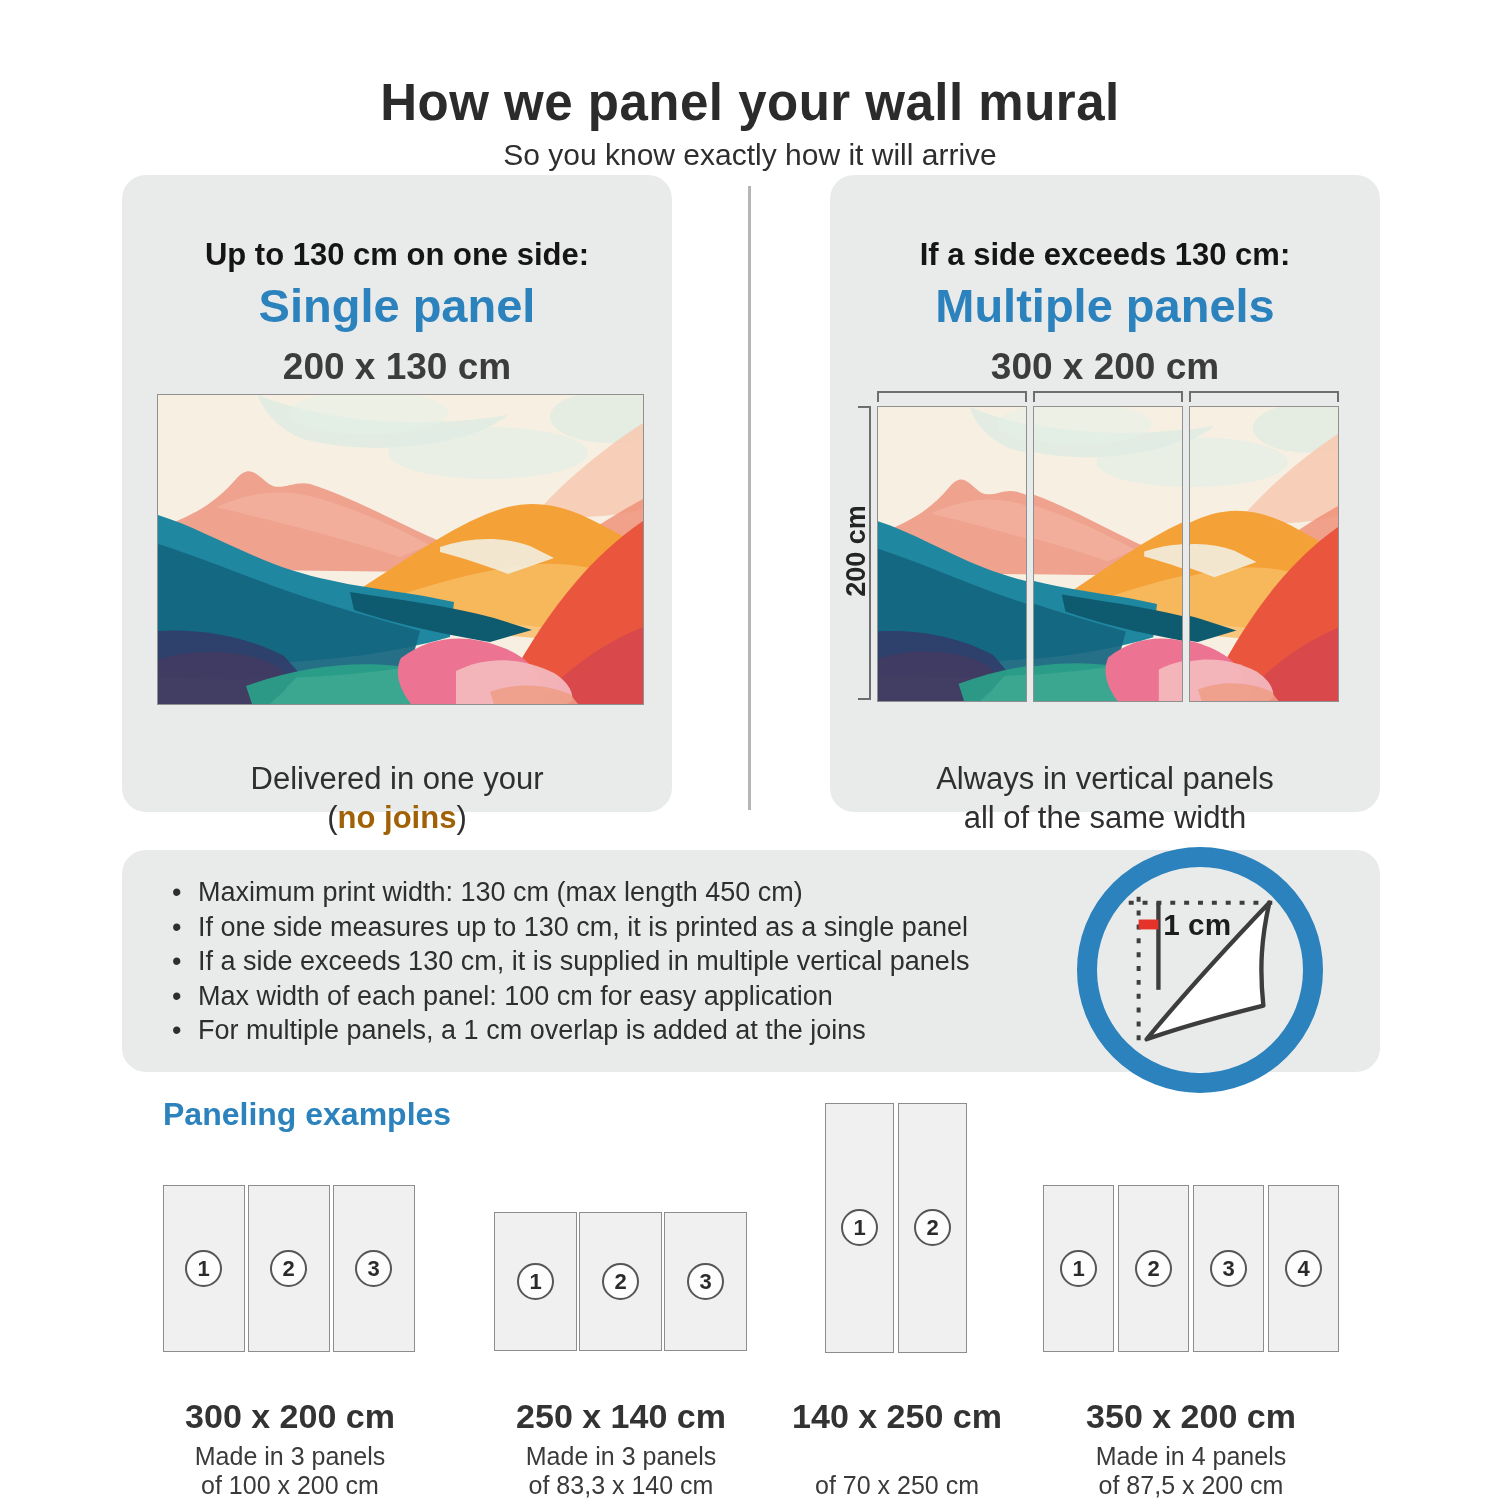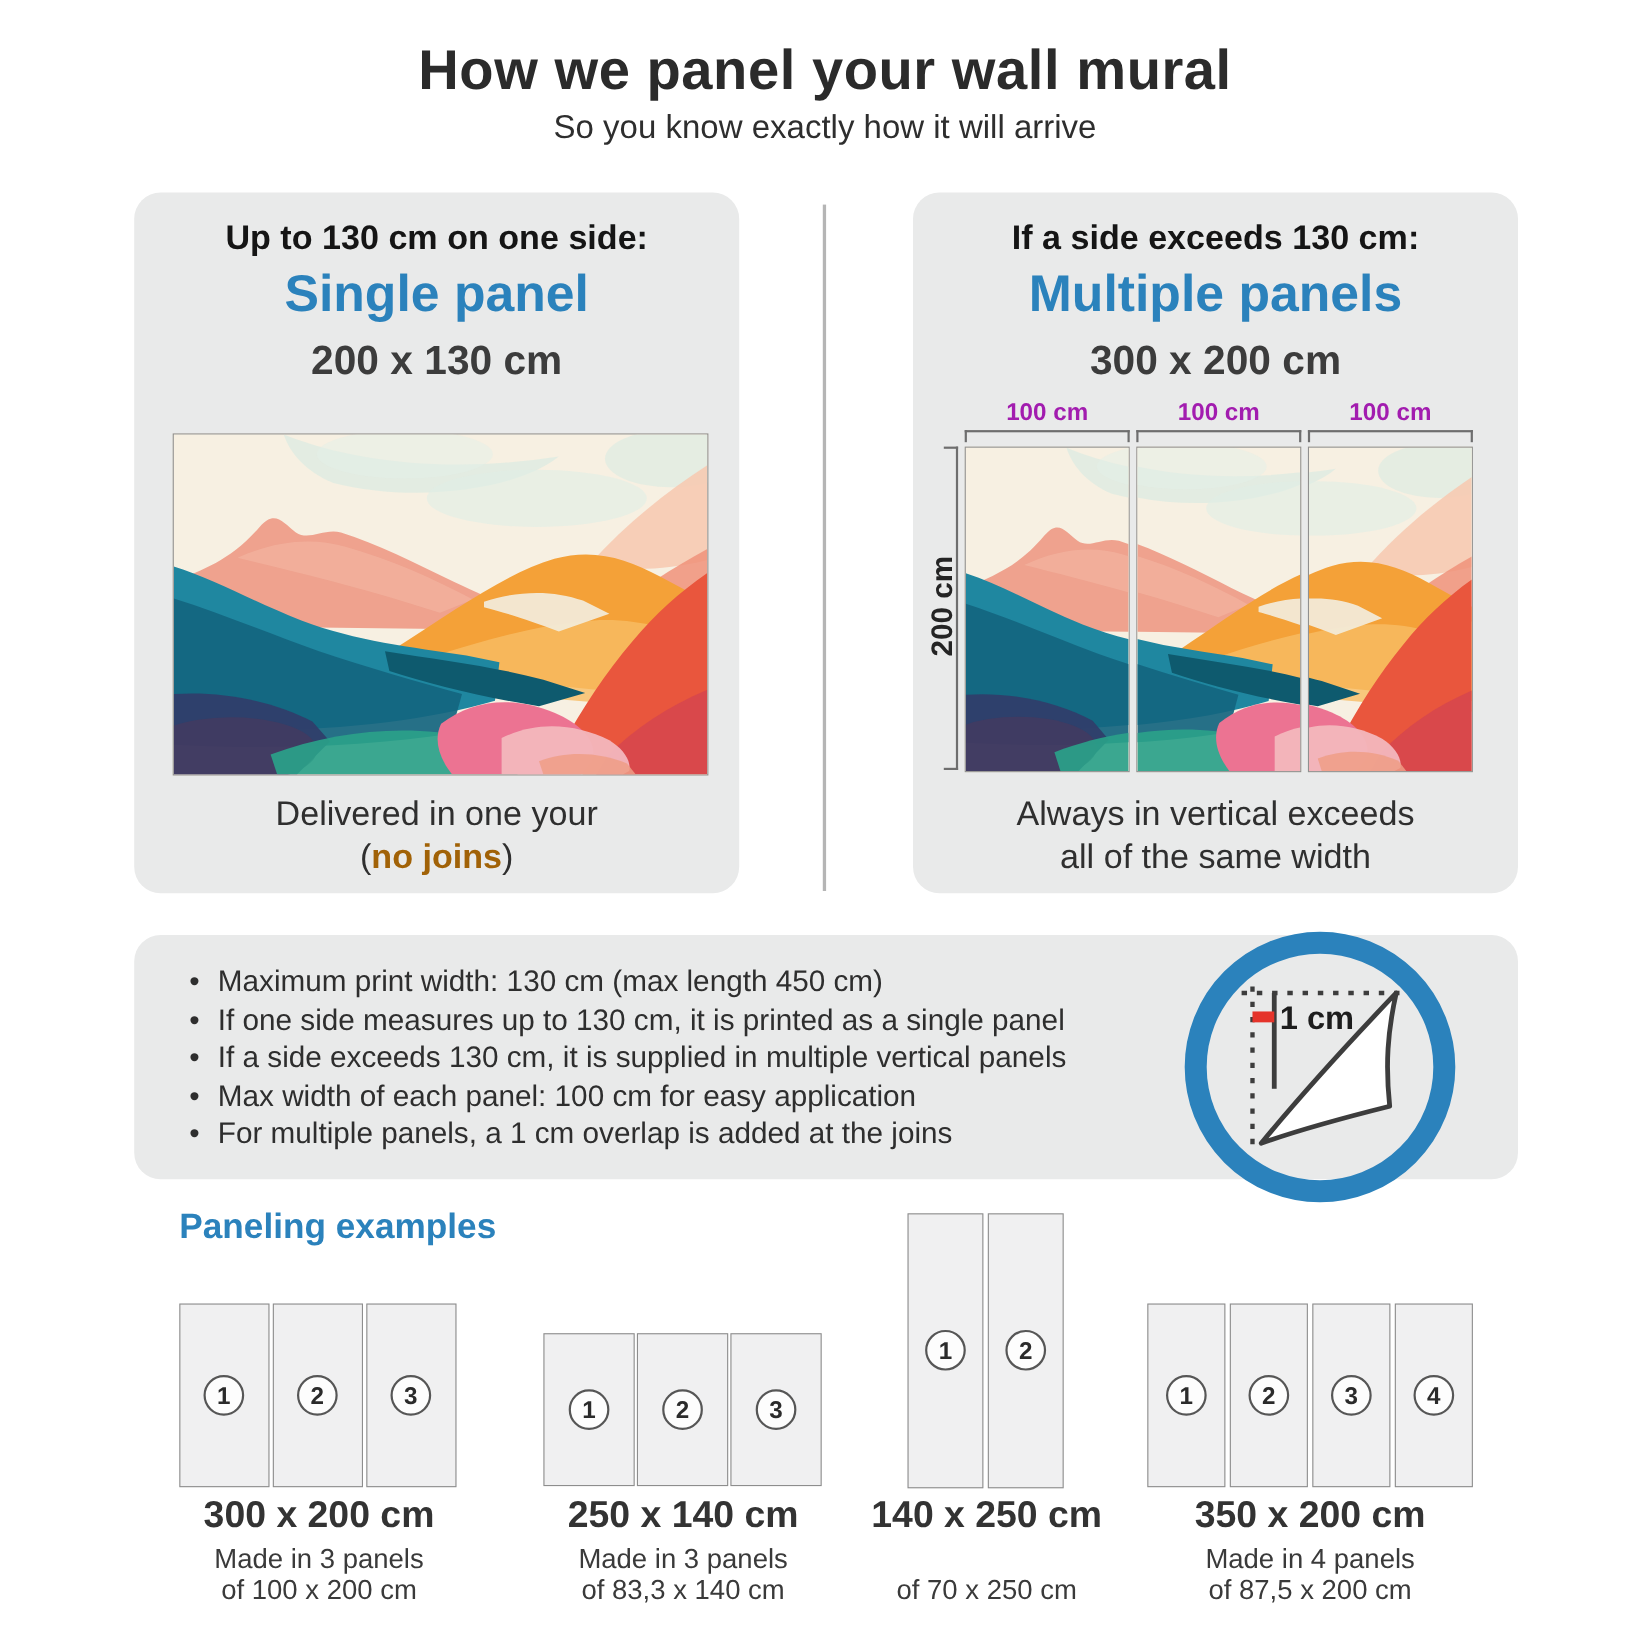--- a/index.html
+++ b/index.html
@@ -2,21 +2,21 @@
 <html><head>
 <meta charset="utf-8">
 <style>
   * { margin:0; padding:0; box-sizing:border-box; }
   html,body { background:#ffffff; }
   #stage {
     position:relative; width:1500px; height:1500px; background:#ffffff;
     font-family:"Liberation Sans","DejaVu Sans",sans-serif; overflow:hidden;
   }
   .abs { position:absolute; }
-  .center { text-align:center; }
+  .center { text-align:center;margin-top:39px; }
 
   .page-title { left:0; top:34px; width:1500px; font-size:51px; font-weight:700; color:#2b2b2b; letter-spacing:0.5px; }
   .page-subtitle { left:0; top:99px; width:1500px; font-size:30px; font-weight:500; color:#2e2e2e; }
 
   .gray-box { background:#e9eaea; border-radius:24px; }
   .top-box { top:175px; width:550px; height:637px; }
   .divider { left:748px; top:186px; width:3px; height:624px; background:#b5b5b5; }
 
   .condition { left:0; top:23px; width:100%; font-size:31px; font-weight:700; color:#151515; }
   .headline  { left:0; top:64px; width:100%; font-size:47px; font-weight:700; color:#2b82bc; }
@@ -126,21 +126,21 @@
       <svg viewBox="161.67 0 161.67 309" preserveAspectRatio="none">
           <use href="#muralArt"></use>
         </svg>
     </div>
     <div class="abs mural-frame" style="left:359px; top:231px; width:150px; height:296px">
       <svg viewBox="323.33 0 161.67 309" preserveAspectRatio="none">
           <use href="#muralArt"></use>
         </svg>
     </div>
 
-    <div class="abs box-note note1 center">Always in vertical exceeds</div>
+    <div class="abs box-note note1 center">Always in vertical panels</div>
     <div class="abs box-note note2 center">all of the same width</div>
   </div>
 
   <div class="abs gray-box info-box">
     <div class="abs bullet-list">
       <div class="bullet-row"><span class="bullet-dot">•</span><span>Maximum print width: 130 cm (max length 450 cm)</span></div>
       <div class="bullet-row"><span class="bullet-dot">•</span><span>If one side measures up to 130 cm, it is printed as a single panel</span></div>
       <div class="bullet-row"><span class="bullet-dot">•</span><span>If a side exceeds 130 cm, it is supplied in multiple vertical panels</span></div>
       <div class="bullet-row"><span class="bullet-dot">•</span><span>Max width of each panel: 100 cm for easy application</span></div>
       <div class="bullet-row"><span class="bullet-dot">•</span><span>For multiple panels, a 1 cm overlap is added at the joins</span></div>

